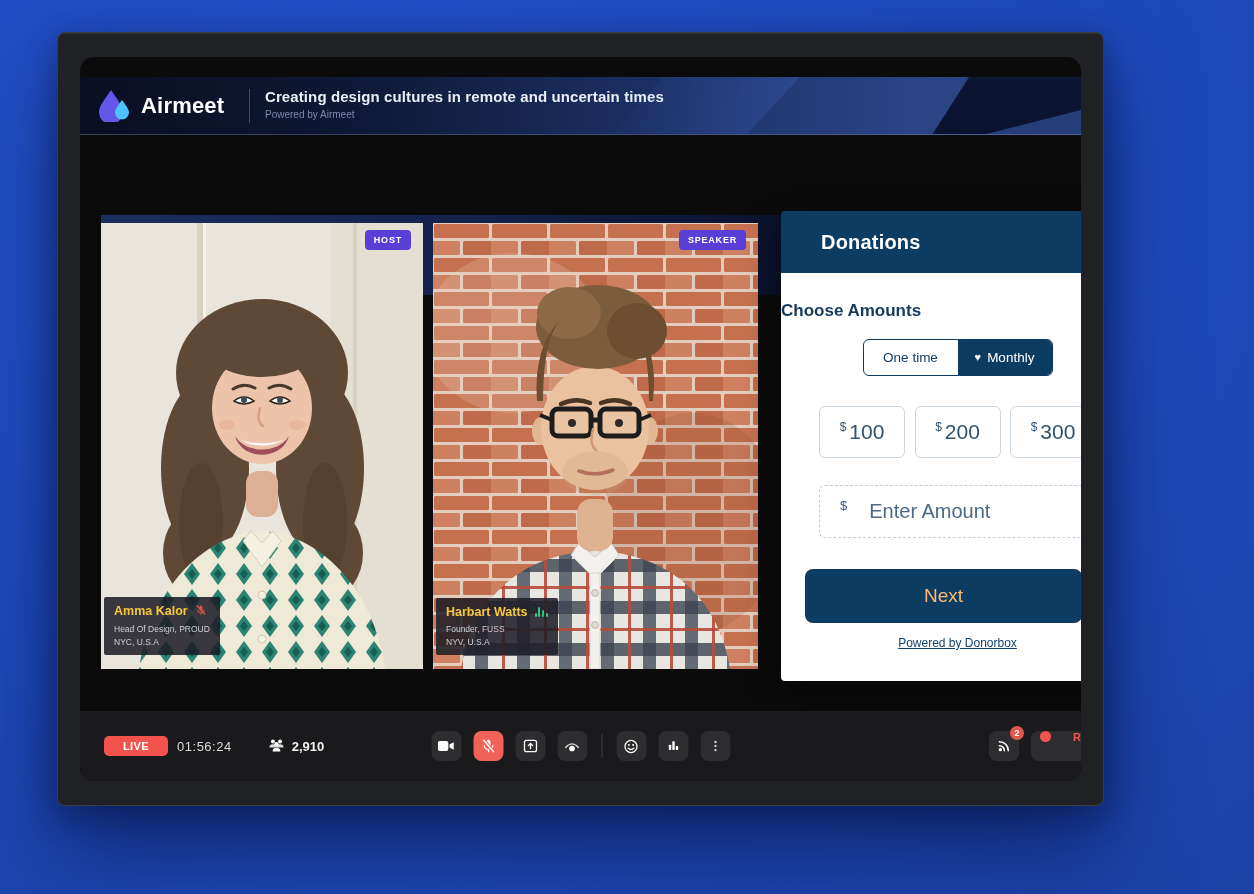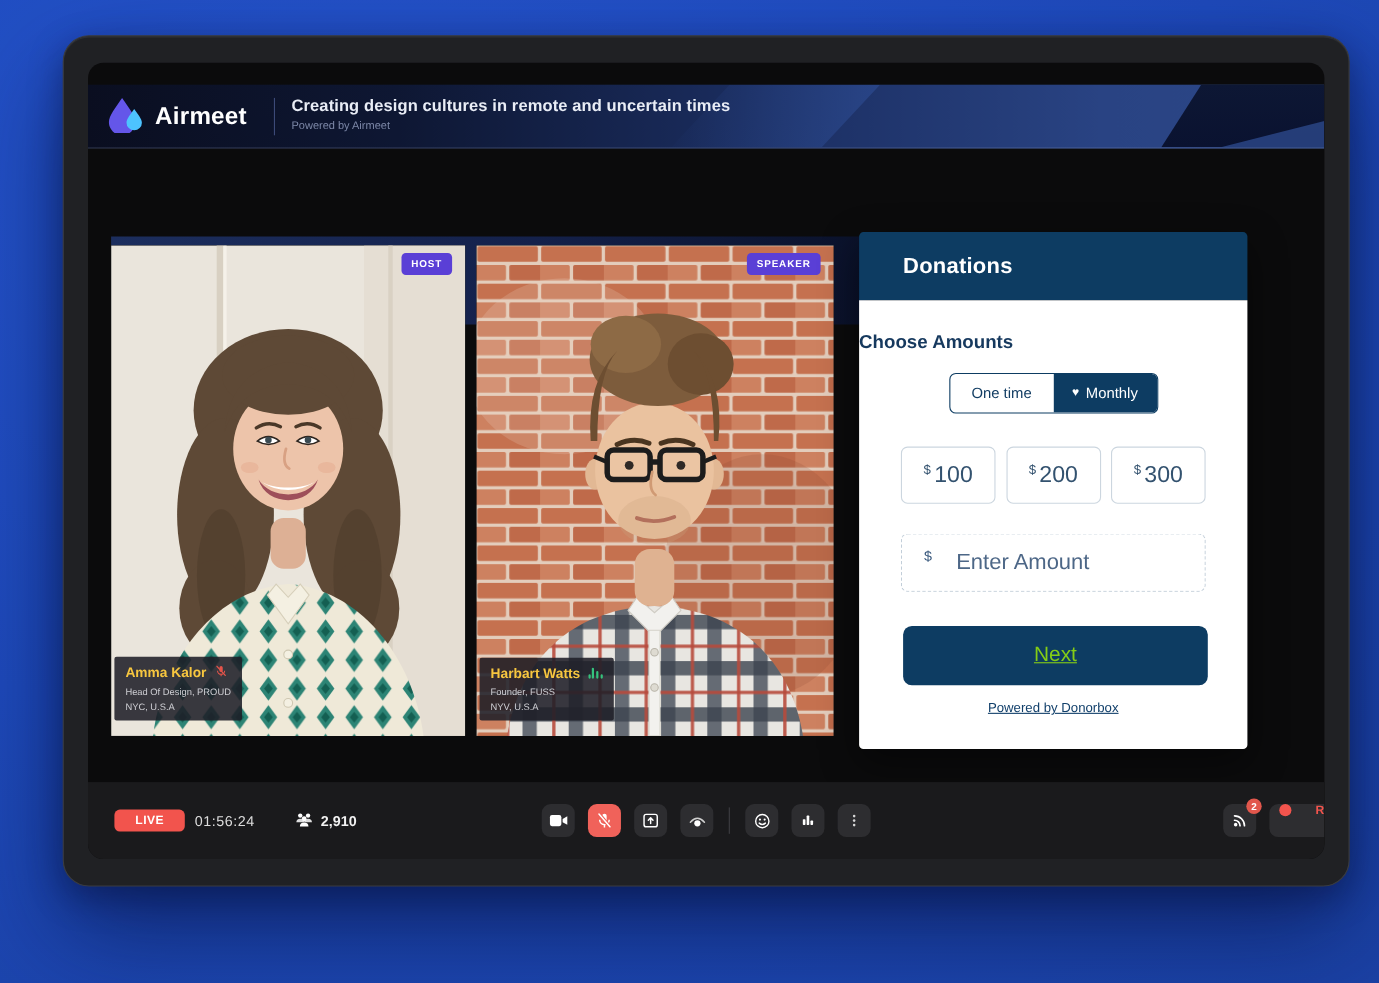--- a/index.html
+++ b/index.html
@@ -4,22 +4,22 @@
 <title>Airmeet</title>
 <style>
   * { margin:0; padding:0; box-sizing:border-box; }
   html,body { width:1254px; height:894px; overflow:hidden; font-family:"Liberation Sans", sans-serif; }
   .scene {
     position:relative; width:1254px; height:894px;
     background: radial-gradient(130% 120% at 28% 18%, #2554cd 0%, #1e4abb 48%, #1a3f9e 100%);
   }
   
   .tablet {
-    position:absolute; left:57px; top:32px; width:1170px; height:774px;
-    background:#202124; border:1px solid #3a3c40; border-radius:24px;
+    position:absolute; left:57px; top:32px; width:1047px; height:774px;
+    background:#202124; border:1px solid #3a3c40; border-radius:8px;
     box-shadow: 0 40px 90px rgba(4,12,55,.55), 0 10px 30px rgba(4,12,55,.4), inset 0 1px 1px rgba(255,255,255,.08);
   }
   .screen {
     position:absolute; left:22px; top:24px; right:22px; bottom:24px;
     background:#0b0b0c; border-radius:14px; overflow:hidden;
   }
   
   .topbar {
     position:absolute; left:0; right:0; top:20px; height:58px;
     background: linear-gradient(90deg,#0a0e20 0%, #0e1733 25%, #1b2e61 55%, #294383 82%, #2c4787 100%);
@@ -74,23 +74,23 @@
   .amount-btn { width:86px; height:52px; background:#fff; border:1px solid #ccd6df; border-radius:6px;
     display:flex; align-items:center; justify-content:center; color:#33526f; cursor:pointer; }
   .amount-btn .cur { font-size:12px; align-self:flex-start; margin-top:13px; margin-right:3px; }
   .amount-btn .val { font-size:21px; font-weight:400; }
   .custom-amount { margin:27px 38px 0; height:53px; border:1.5px dashed #c2ced9; border-radius:6px;
     display:flex; align-items:center; padding:0 20px; background:#fff; }
   .custom-amount .cur { font-size:13px; color:#35557a; margin-right:22px; align-self:flex-start; margin-top:12px; }
   .custom-amount input { border:0; outline:0; flex:1; font-size:20px; color:#3a5a7e;
     font-family:"Liberation Sans",sans-serif; background:transparent; }
   .custom-amount input::placeholder { color:#4d6787; opacity:1; }
-  .next-btn { margin:31px 40px 0; height:54px; width:277px; background:var(--donorbox-navy,#0d3c62);
-    border:0; border-radius:8px; color:#84cc16; font-size:19px; font-family:"Liberation Sans",sans-serif;
-    cursor:pointer; display:block;text-decoration:underline; }
+  .next-btn { margin:31px 24px 0; height:54px; width:277px; background:var(--donorbox-navy,#0d3c62);
+    border:0; border-radius:8px; color:#fdba74; font-size:19px; font-family:"Liberation Sans",sans-serif;
+    cursor:pointer; display:block; }
   .don-powered { display:block; text-align:center; margin-top:13px; font-size:12px; color:#12406b;
     text-decoration:underline; cursor:pointer; }
   
   .controls { position:absolute; left:0; right:0; bottom:0; height:70px; background:#1a1a1c;
     display:flex; align-items:center; padding:0 24px; }
   .live-badge { background:var(--live-red,#f2544d); color:#fff; font-size:11px; font-weight:700;
     letter-spacing:.4px; padding:4px 19px; border-radius:5px; }
   .timer { color:#dcdcdc; font-size:13px; margin-left:9px; letter-spacing:.5px; }
   .attendees { display:flex; align-items:center; gap:7px; margin-left:36px; color:#f2f2f2;
     font-size:13px; font-weight:700; cursor:pointer; }

